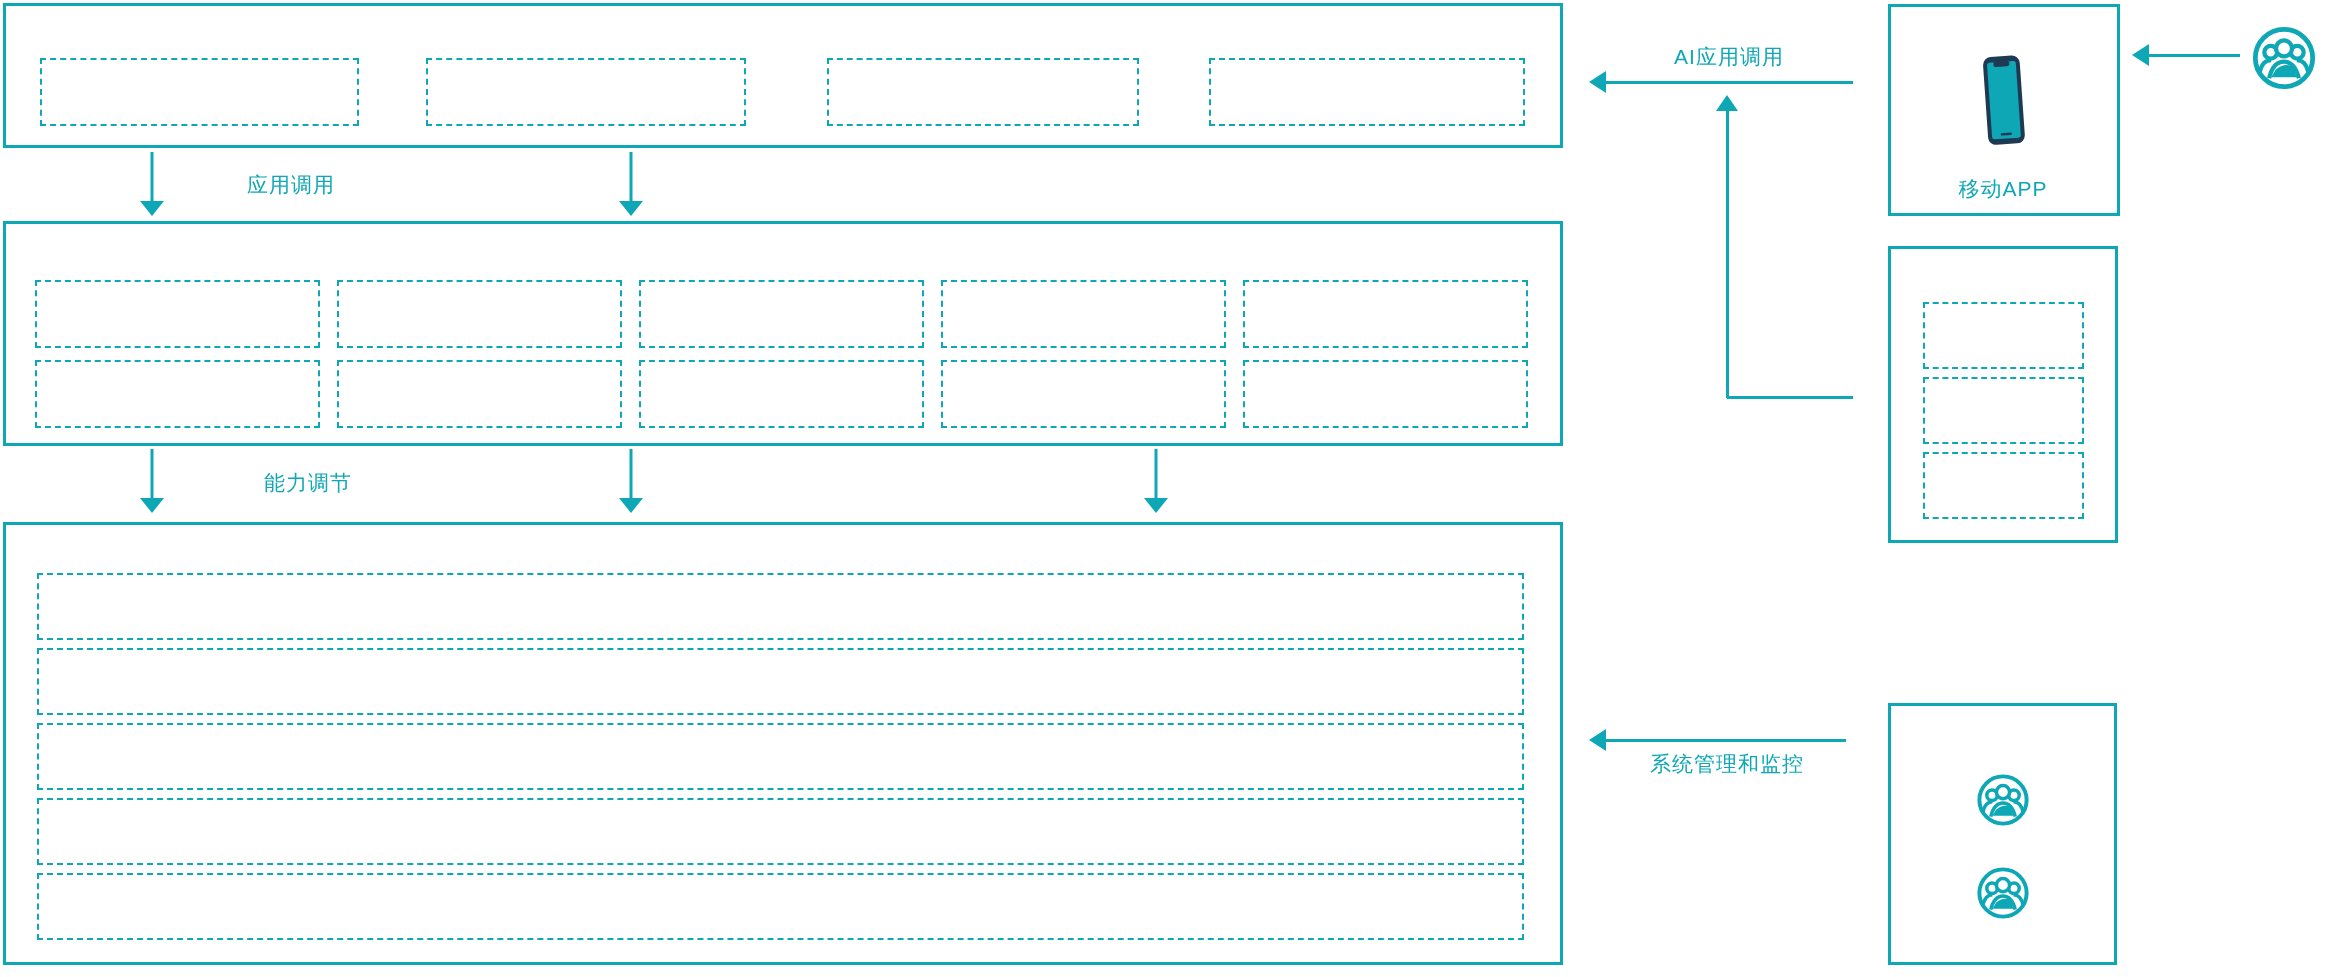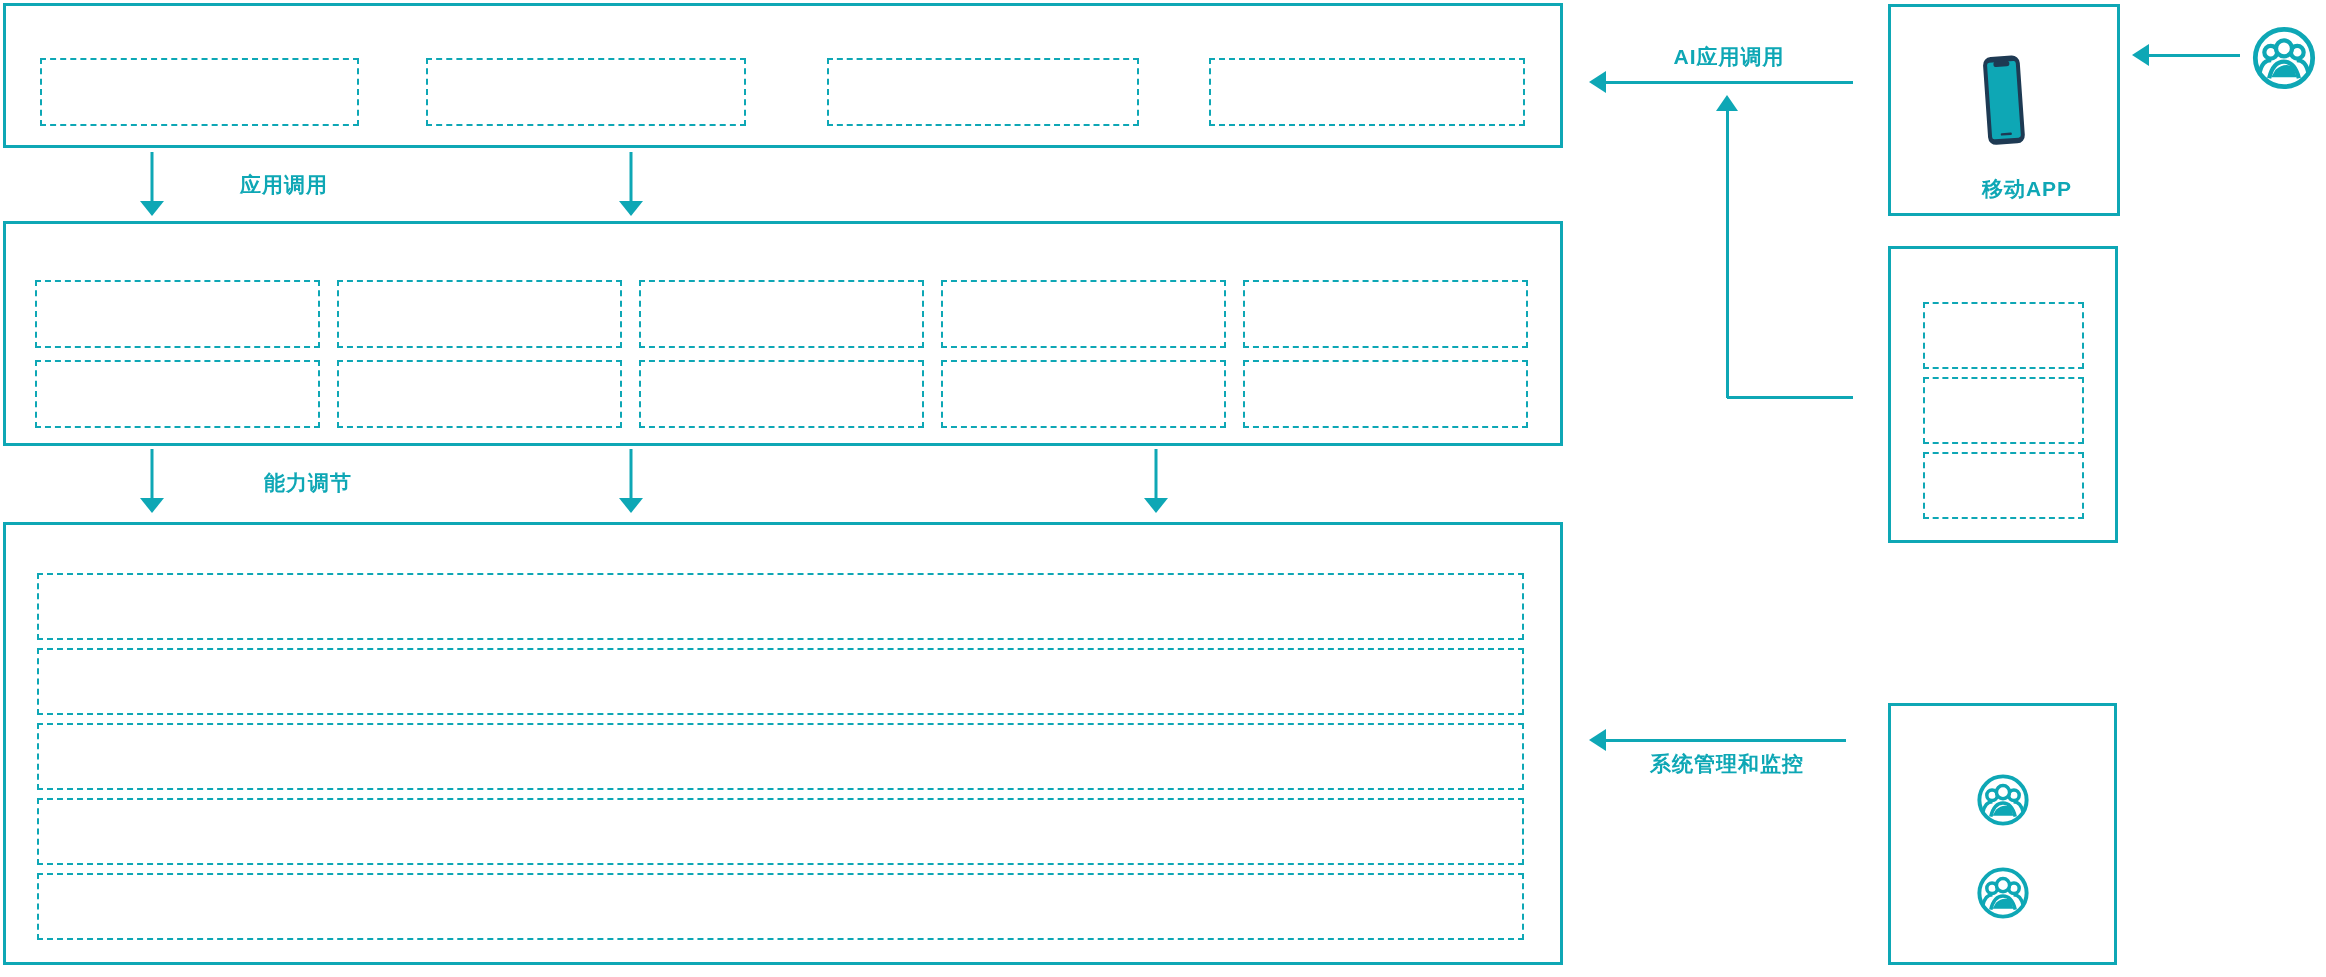--- a/index.html
+++ b/index.html
@@ -47,21 +47,21 @@
   .apps-box{padding-top:53px;}
   .apps-box .dbox{margin:0 0 8px 32px;width:161px;height:67px;}
   .admin-box{display:flex;flex-direction:column;align-items:center;padding-top:66px;gap:37px;}
   .phone-box{display:flex;flex-direction:column;align-items:center;}
   .phone-box svg{margin-top:44px;}
   
   .flow-label{
     position:absolute;
     transform:translate(-50%,-50%);
     color:var(--accent);
-    font-weight:bold;
+    font-weight:normal;
     font-size:21px;
     letter-spacing:1px;
     white-space:nowrap;
   }
   
   .hline,.vline{position:absolute;background:var(--accent);}
   .arr-left{
     position:absolute;width:0;height:0;
     border-top:11px solid transparent;
     border-bottom:11px solid transparent;
@@ -99,21 +99,21 @@
     </div>
 
   <div class="varrow" style="left:152px;top:152px;height:64px;">
     <div class="stem"></div>
     <div class="head"></div>
   </div>
   <div class="varrow" style="left:631px;top:152px;height:64px;">
     <div class="stem"></div>
     <div class="head"></div>
   </div>
-  <div class="flow-label" style="left:284px;top:185px;">应用调用</div>
+  <div class="flow-label" style="left:291px;top:185px;">应用调用</div>
 
   <div class="solid-box c2" style="left:3px;top:221px;width:1560px;height:225px;">
     <div class="dbox"></div>
   <div class="dbox"></div>
       <div class="dbox"></div>
       <div class="dbox"></div>
       <div class="dbox"></div>
       <div class="dbox"></div>
       <div class="dbox"></div>
       <div class="dbox"></div>
@@ -154,21 +154,21 @@
   <div class="solid-box phone-box" style="left:1888px;top:4px;width:232px;height:212px;">
     <svg width="48" height="100" viewBox="0 0 60 118">
       <g transform="rotate(-4 30 59)">
         <rect x="7" y="3" width="46" height="110" rx="10" fill="var(--phone-body)"></rect>
         <rect x="12" y="10" width="36" height="96" rx="3" fill="var(--accent)"></rect>
         <rect x="20" y="9" width="20" height="7" rx="3.5" fill="var(--phone-body)"></rect>
         <rect x="23" y="99" width="14" height="3" rx="1.5" fill="var(--phone-body)"></rect>
       </g>
     </svg>
   </div>
-  <div class="flow-label" style="left:2003px;top:189px;margin-left:24px;">移动APP</div>
+  <div class="flow-label" style="left:2003px;top:189px;">移动APP</div>
 
   <div class="hline" style="left:2149px;top:54px;width:91px;height:3px;"></div>
   <div class="arr-left" style="left:2132px;top:44px;"></div>
   <svg class="icon-group" style="position:absolute;left:2250px;top:24px;" width="68" height="68" viewBox="0 0 64 64">
     <g stroke="var(--accent)" fill="none" stroke-width="4">
       <circle cx="32" cy="32" r="27" stroke-width="4.5"></circle>
       <circle cx="19.5" cy="26.5" r="6"></circle>
       <circle cx="44.5" cy="26.5" r="6"></circle>
       <circle cx="32" cy="23" r="7.5" fill="var(--bg)"></circle>
       <path d="M9 46 C11 37 14.5 34 20 34"></path>

